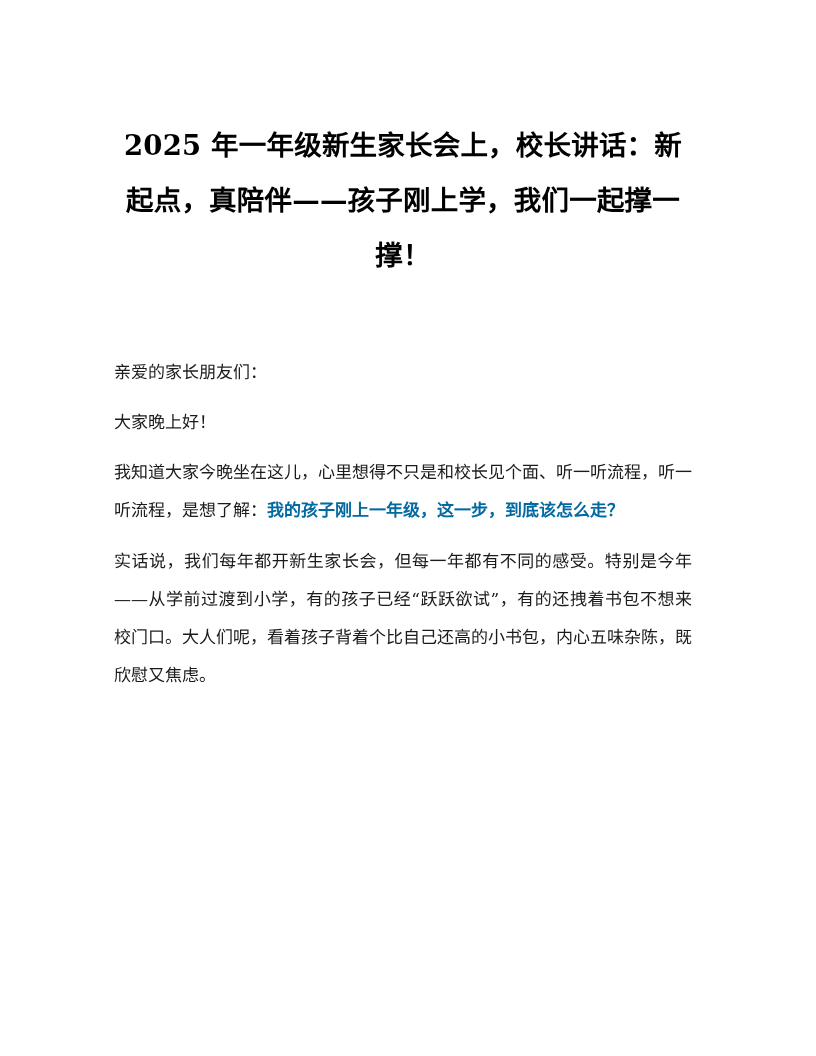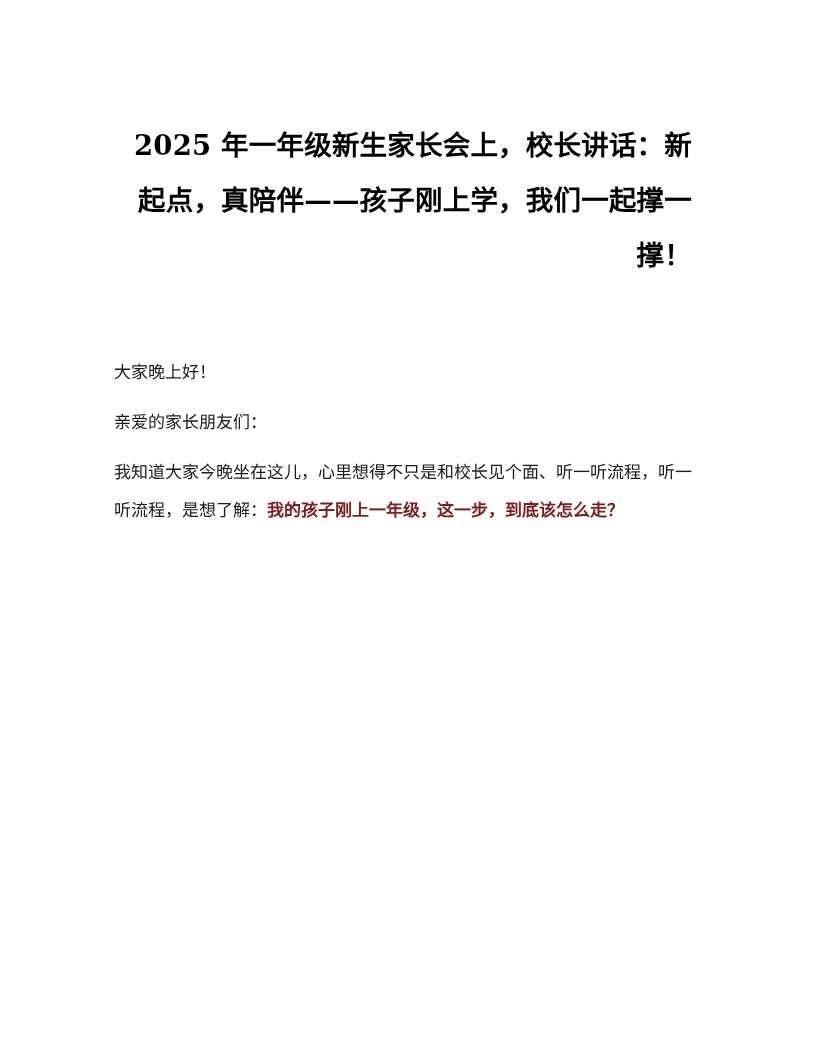--- a/index.html
+++ b/index.html
@@ -33,21 +33,21 @@
 
   
   .doc-title {
     margin: 0 0 0 0;
     font-family: "DejaVu Serif", "Liberation Serif", serif;
     font-weight: 700;
     font-size: 27.5px;
     line-height: 55px;
     color: #000000;
     letter-spacing: 0.2px;
-    text-align: right;
+    text-align: center;
     word-break: break-all;
   }
 
   
   .body-block {
     margin-top: 70px;
   }
 
   .para {
     margin: 0 0 13px 0;
@@ -59,50 +59,53 @@
     text-justify: inter-character;
     word-break: break-all;
   }
 
   .para:last-child {
     margin-bottom: 0;
   }
 
   .para .bold {
     font-weight: 700;
-    color: #7f1d1d;
+    color: #0369a1;
   }
 
   
   .para.salutation {
     margin-bottom: 12px;
   }
   .para.greeting {
     margin-bottom: 12px;
   }
 </style>
 </head>
 <body>
 
 <div class="page">
   <div class="content">
 
     <h1 class="doc-title">2025 年一年级新生家长会上，校长讲话：新起点，真陪伴——孩子刚上学，我们一起撑一撑！</h1>
 
     <div class="body-block">
 
+      <p class="para salutation">
+        <span>亲爱的家长朋友们：</span>
+      </p>
+
       <p class="para greeting">
         <span>大家晚上好！</span>
-      </p>
-
-      <p class="para salutation">
-        <span>亲爱的家长朋友们：</span>
       </p>
 
       <p class="para">
         <span>我知道大家今晚坐在这儿，心里想得不只是和校长见个面、听一听流程，听一听流程，是想了解：</span><span class="bold">我的孩子刚上一年级，这一步，到底该怎么走？</span>
       </p>
 
+      <p class="para">
+        <span>实话说，我们每年都开新生家长会，但每一年都有不同的感受。特别是今年——从学前过渡到小学，有的孩子已经“跃跃欲试”，有的还拽着书包不想来校门口。大人们呢，看着孩子背着个比自己还高的小书包，内心五味杂陈，既欣慰又焦虑。</span>
+      </p>
 
 
     </div>
   </div>
 </div>
 
 </body></html>

